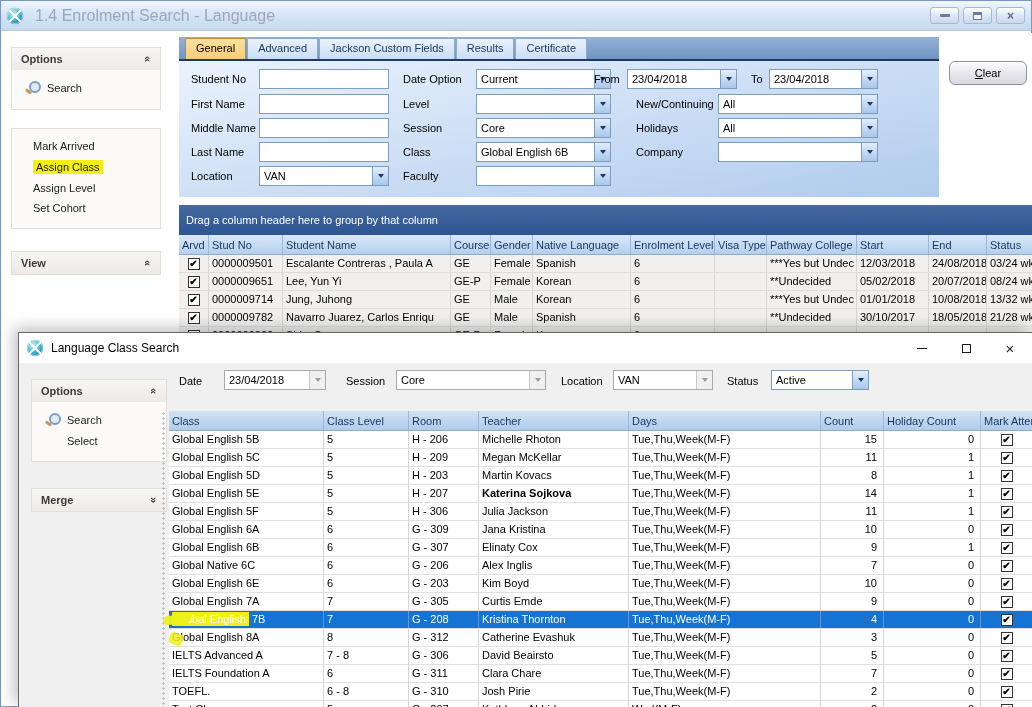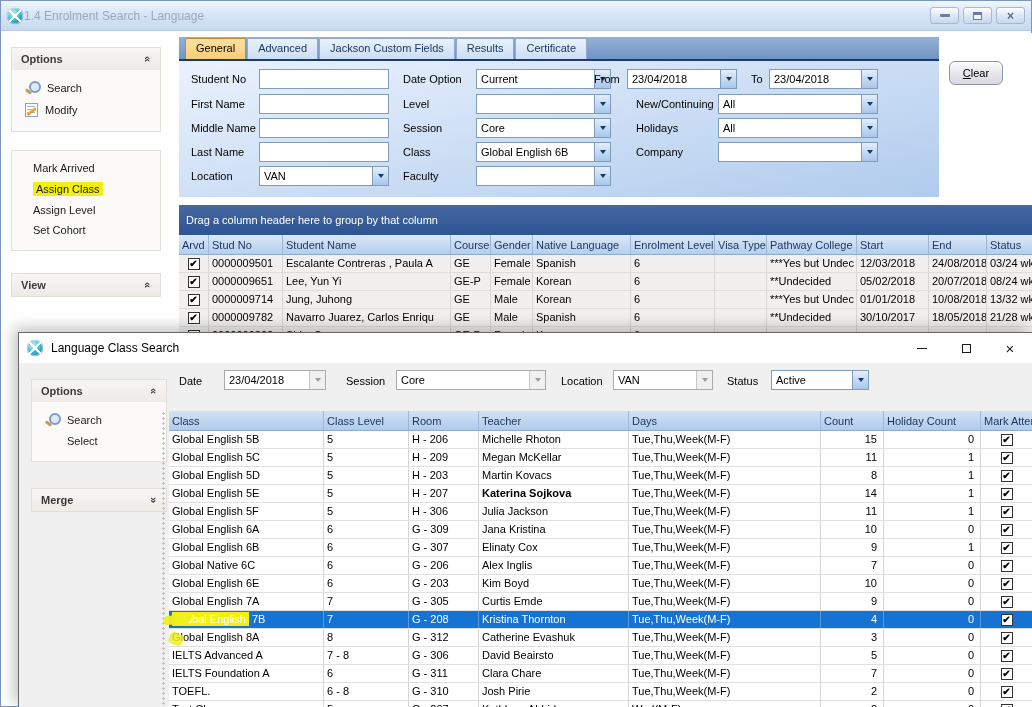--- a/index.html
+++ b/index.html
@@ -2,21 +2,21 @@
 <html><head>
 <meta charset="utf-8">
 <style>
   * { box-sizing: border-box; margin: 0; padding: 0; }
   html,body { width:1032px; height:707px; overflow:hidden; }
   body { font-family:"Liberation Sans", sans-serif; font-size:11px; color:#000; background:#fff; position:relative; }
 
   
   #win { position:absolute; inset:0; border:1px solid #7a96bd; background:#fff; }
   .titlebar { height:30px; background:linear-gradient(#f0f6fd,#d7e5f6 45%,#c5daf0); display:flex; align-items:center; padding:0 6px; border-bottom:1px solid #b6c9e0; }
-  .titlebar .t-text { margin-left:1px; font-size:12px; color:#9aa8ba; }
+  .titlebar .t-text { margin-left:12px; font-size:16px; color:#9aa8ba; }
   .app-icon { width:16px; height:16px; border-radius:50%; flex:0 0 16px;
     background:
       linear-gradient(45deg, transparent 44%, #fff 46%, #fff 54%, transparent 56%),
       linear-gradient(-45deg, transparent 44%, #fff 46%, #fff 54%, transparent 56%),
       radial-gradient(circle at 38% 32%, #cdf1f8, #46bcd8 45%, #1887ad 80%, #0d6a8d);
     box-shadow: inset 0 0 0 1px rgba(255,255,255,.45), 0 0 1px rgba(0,0,0,.4); }
   .winbtns { margin-left:auto; display:flex; gap:4px; }
   .wb { width:29px; height:17px; border:1px solid #a7b8d0; border-radius:3px; background:linear-gradient(#ffffff,#dce8f6 50%,#c8d9ee); display:flex; align-items:center; justify-content:center; color:#5a6b84; }
   .wb .bar { width:10px; height:3px; background:#6b7d97; border-radius:1px; }
   .wb .box { width:9px; height:8px; border:1px solid #6b7d97; border-top:3px solid #6b7d97; background:#eef4fb; }
@@ -56,21 +56,21 @@
   input.txt { width:100%; height:20px; border:1px solid #7f9db9; padding:0 3px; font:11px "Liberation Sans",sans-serif; background:#fff; }
   .combo { height:20px; background:#fff; border:1px solid #7f9db9; display:flex; align-items:stretch; width:100%; }
   .combo-value { flex:1; padding:1px 4px; white-space:nowrap; overflow:hidden; line-height:16px; }
   .combo-btn { width:16px; background:linear-gradient(#e3eefb,#a8c6ec); border-left:1px solid #7f9db9; display:flex; align-items:center; justify-content:center; }
   .arr { width:0; height:0; border-left:3px solid transparent; border-right:3px solid transparent; border-top:4px solid #123a66; }
   .combo.disabled { border-color:#ababab; }
   .combo.disabled .combo-btn { background:#f0f0f0; border-left-color:#c6c6c6; }
   .combo.disabled .arr { border-top-color:#9a9a9a; }
 
   #clear-panel { position:absolute; left:938px; top:32px; width:94px; height:172px; background:#fff; }
-  .btn-clear { position:absolute; left:10px; top:28px; width:54px; height:24px; background:linear-gradient(#fdfdfd,#e7e7ec 50%,#d9d9e0); border:1px solid #8d96a8; border-radius:6px; font:11px "Liberation Sans",sans-serif; display:flex; align-items:center; justify-content:center; }
+  .btn-clear { position:absolute; left:10px; top:28px; width:78px; height:24px; background:linear-gradient(#fdfdfd,#e7e7ec 50%,#d9d9e0); border:1px solid #8d96a8; border-radius:6px; font:11px "Liberation Sans",sans-serif; display:flex; align-items:center; justify-content:center; }
   .btn-clear span { display:block; }
   .btn-clear span::first-letter { text-decoration:underline; }
 
   
   #main-grid { position:absolute; left:178px; top:204px; width:854px; height:128px; overflow:hidden; background:#f1f0ee; }
   .group-band { height:30px; background:linear-gradient(#46699f,#2d5493); color:#fff; display:flex; align-items:center; padding-left:7px; }
   .g-h { display:flex; background:linear-gradient(#dae8f8,#b4cfee); border-bottom:1px solid #8fabce; }
   .g-hc { border-right:1px solid #9db7d8; padding:0 3px; color:#16365e; white-space:nowrap; overflow:hidden; display:flex; align-items:center; height:19px; flex:0 0 auto; }
   .sort-up { width:0; height:0; border-left:4px solid transparent; border-right:4px solid transparent; border-bottom:5px solid #cdd9ea; margin-left:5px; }
   .g-r { display:flex; border-bottom:1px solid #dedddb; height:18px; }
@@ -132,24 +132,20 @@
     <div class="panel" id="panel-options">
       <div class="panel-h">
         <span>Options</span>
         <span class="chev up">«</span>
       </div>
       <div class="p-items" id="main-options-items">
           <div class="p-item">
             <span class="icon-magnifier"></span>
             <span>Search</span>
           </div>
-          <div class="p-item">
-            <span class="icon-edit"></span>
-            <span>Modify</span>
-          </div>
         </div>
     </div>
     <div class="panel" id="panel-tasks">
       <div class="p-items" id="main-tasks-items">
           <div class="p-item">
             <span>Mark Arrived</span>
           </div>
           <div class="p-item">
             <span class="hl">Assign Class</span>
           </div>

